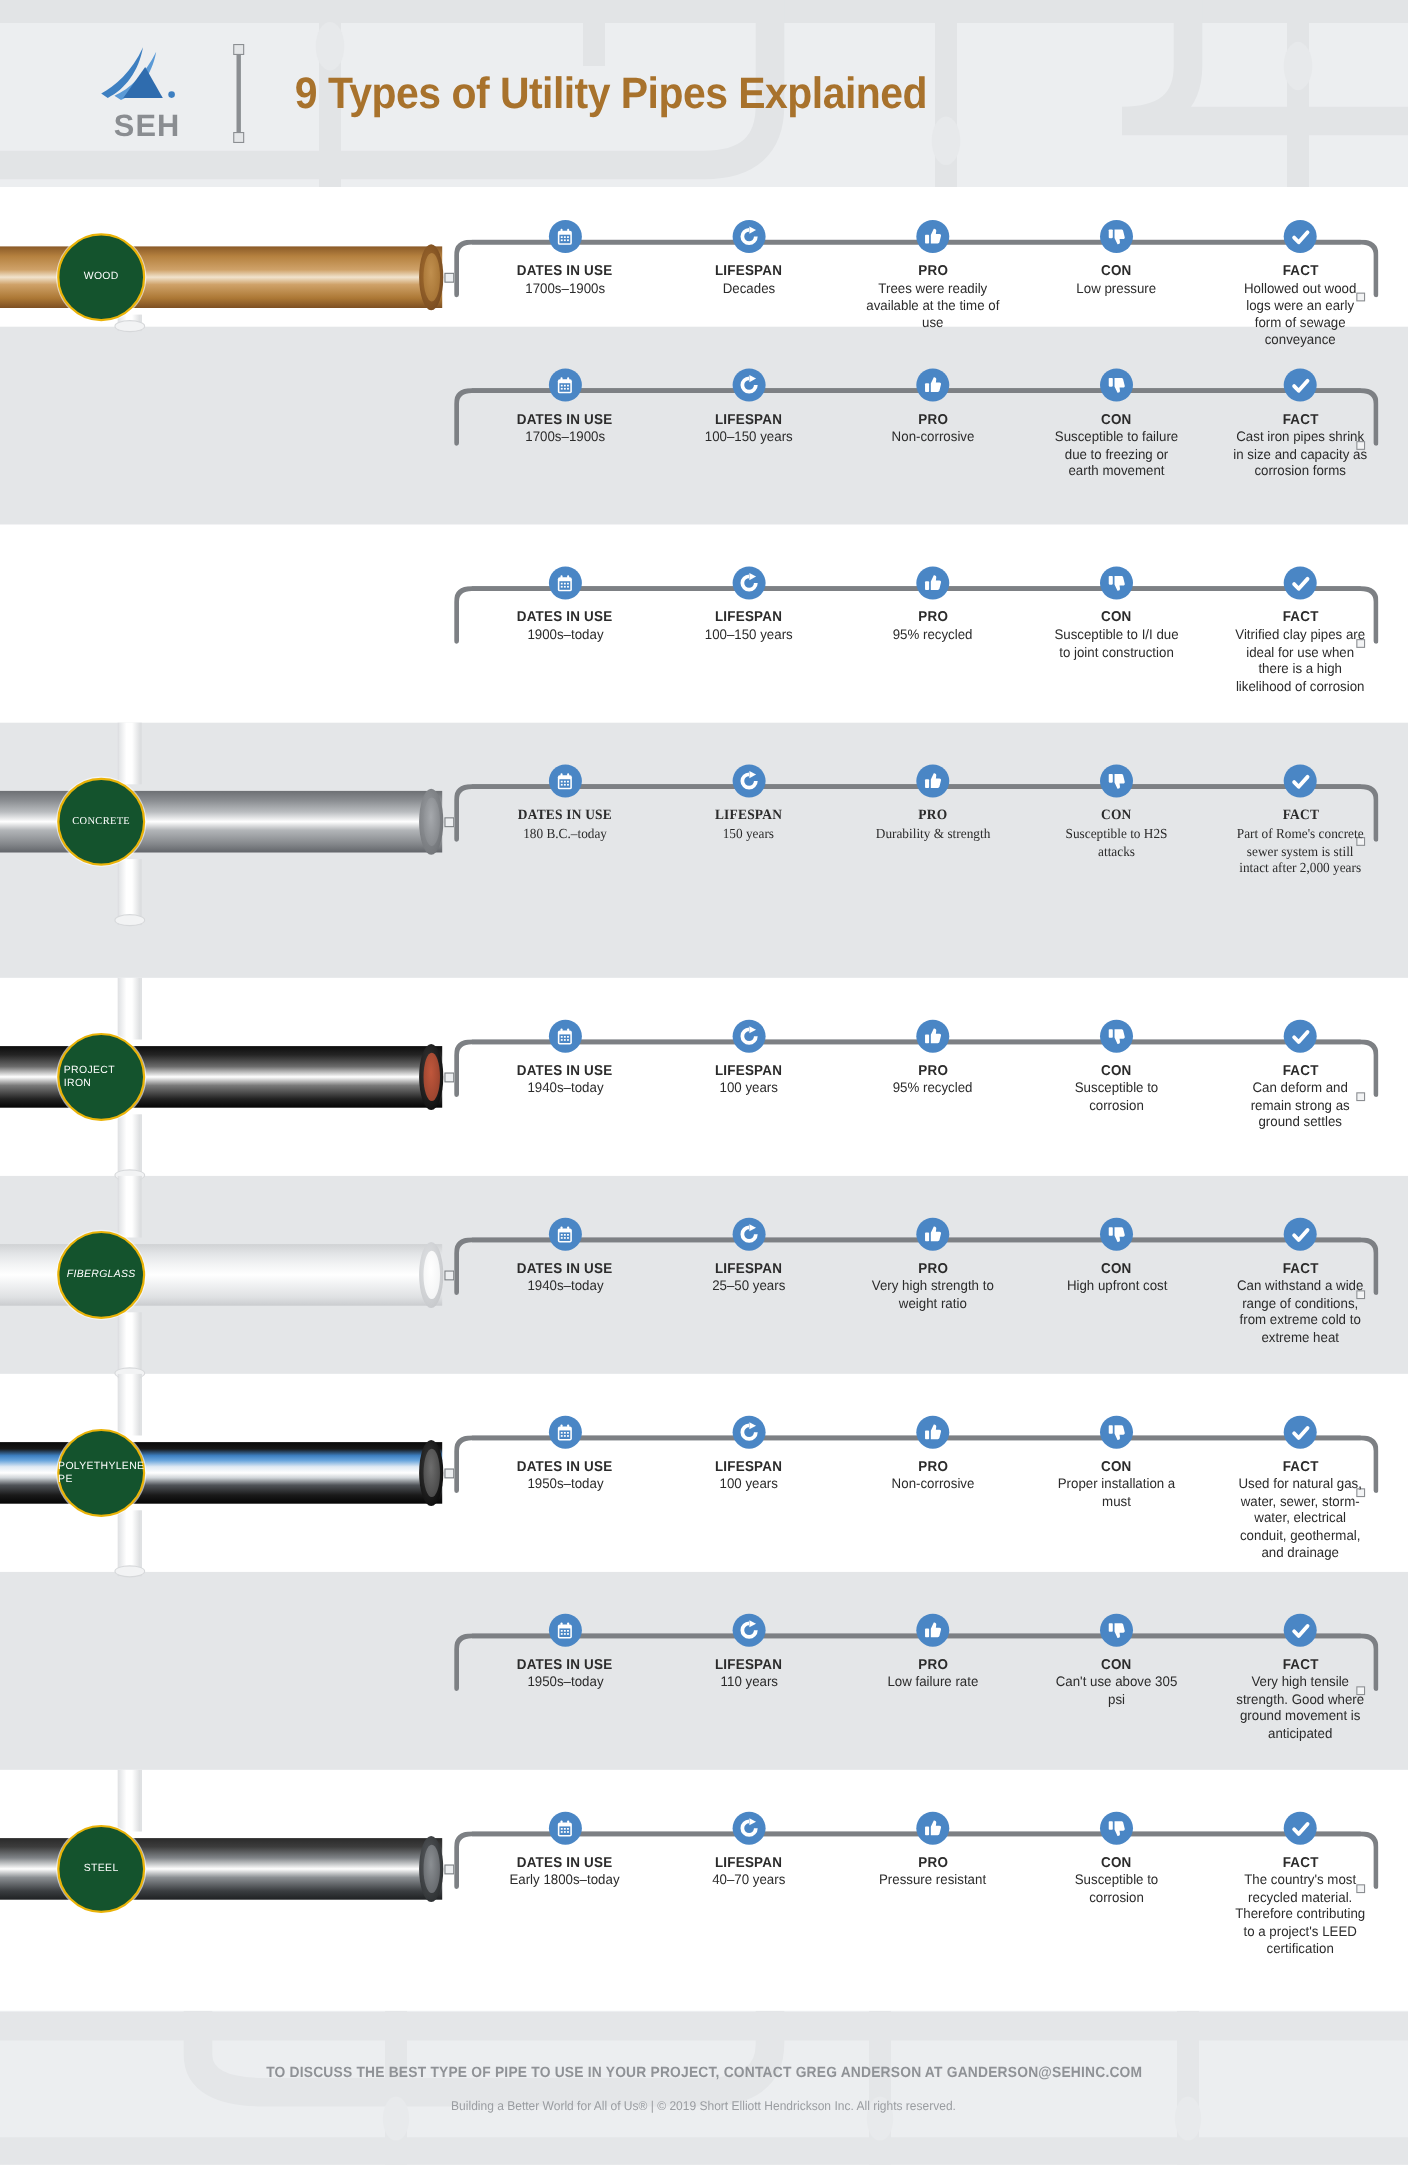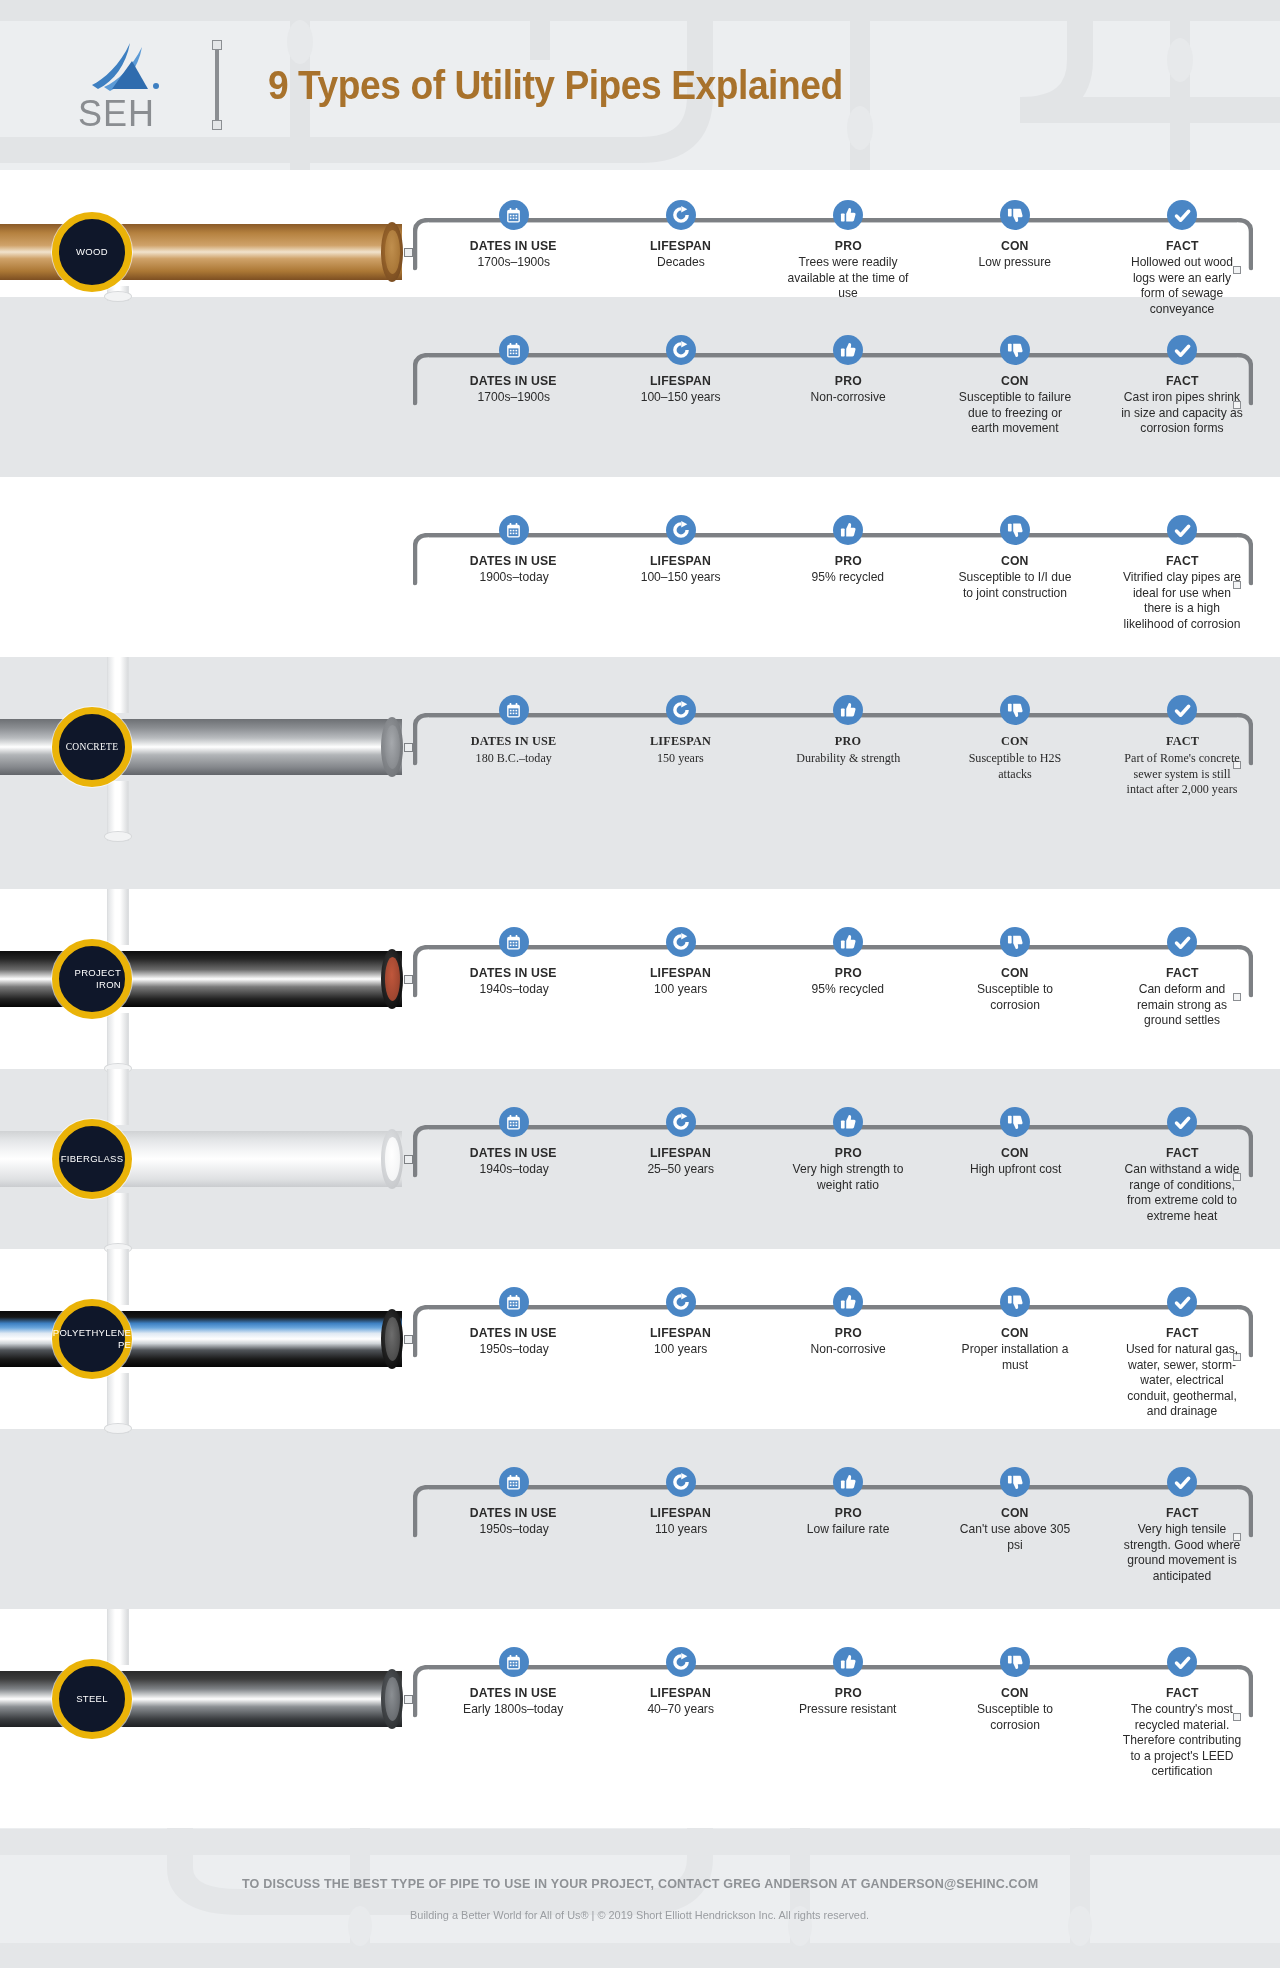--- a/index.html
+++ b/index.html
@@ -23,26 +23,26 @@
     align-items: center;
     padding-left: 78px;
     overflow: hidden;
   }
   .header-bgwrap { position:absolute; inset:0; z-index:0; }
 
   .seh-logo { position: relative; z-index: 2; width: 86px; height: 92px; }
   .seh-mark { width: 86px; height: 58px; }
   .seh-word {
     font-family: "Liberation Sans", sans-serif;
-    font-weight: normal;
-    font-size: 36px;
+    font-weight: bold;
+    font-size: 28px;
     color: #8a8d91;
     letter-spacing: 1px;
     line-height: 34px;
-    text-align: left;
+    text-align: right;
     margin-top: -4px;
   }
 
   .header-divider {
     position: relative; z-index: 2;
     margin-left: 48px;
     width: 10px; height: 90px;
     display: flex; flex-direction: column; align-items: center;
   }
   .hd-cap { width: 10px; height: 10px; border: 1.5px solid #8b8e92; background:#e4e6e8; }
@@ -119,27 +119,27 @@
     border-radius: 50%;
     background: #f2f3f4;
     border: 1.5px solid #d6d8da;
   }
 
   .node {
     position: absolute;
     left: 52px;
     width: 80px; height: 80px;
     border-radius: 50%;
-    background: #0f172a;
-    border: 7px solid #eab308;
+    background: #14532d;
+    border: 2px solid #eab308;
     display: flex; align-items: center; justify-content: center;
     color: #ffffff;
     font-size: 9.5px;
     letter-spacing: 0.3px;
-    text-align: right;
+    text-align: left;
     line-height: 12px;
     z-index: 5;
     box-shadow: 0 0 0 1px rgba(255,255,255,0.6);
   }
   .node span { display: block; padding: 0 4px; }
 
   
   .connector-left {
     position: absolute;
     left: 404px;
@@ -675,21 +675,21 @@
     <div class="row alt" style="height: 180px;">
       <div class="pipe-zone">
     <div class="riser" style="top:0;height:56px;"></div>
         <div class="riser" style="top:124px;height:60px;"></div>
         <div class="riser-cap" style="top:174px;"></div>
     <div class="pipe-h" style="top:62px;">
       <div class="pipe-body" style="background:linear-gradient(180deg,#d0d2d4 0%,#e3e5e7 16%,#f3f4f5 34%,#ffffff 50%,#f2f3f4 64%,#dfe1e3 86%,#cacccf 100%);"></div>
       <div class="pipe-cap" style="background:radial-gradient(ellipse at 40% 40%, #e3e5e7 0%, #c8cacd 72%, #b9bbbe 100%);"></div>
       <div class="pipe-bore" style="background:radial-gradient(ellipse at 45% 40%, #ffffff 0%, #f0f1f2 100%);"></div>
     </div>
-    <div class="node" style="top:50px;">
+    <div class="node" style="top:50px;font-style:italic;">
       <span>FIBERGLASS</span>
     </div>
     <div class="connector-left" style="top:86px;"></div>
   </div>
       <div class="bracket" style="top: 56px; height: 106px;">
     <svg width="840" height="106" viewBox="0 0 840 106">
       <path d="M2 50 V14 Q2 2 16 2 H824 Q838 2 838 14 V50" fill="none" stroke="#7d8084" stroke-width="4.5" stroke-linecap="round"></path>
       <line x1="16" y1="2" x2="824" y2="2" stroke="#7d8084" stroke-width="4.5"></line>
     </svg>
     <div class="connector-right" style="top:48px;"></div>

